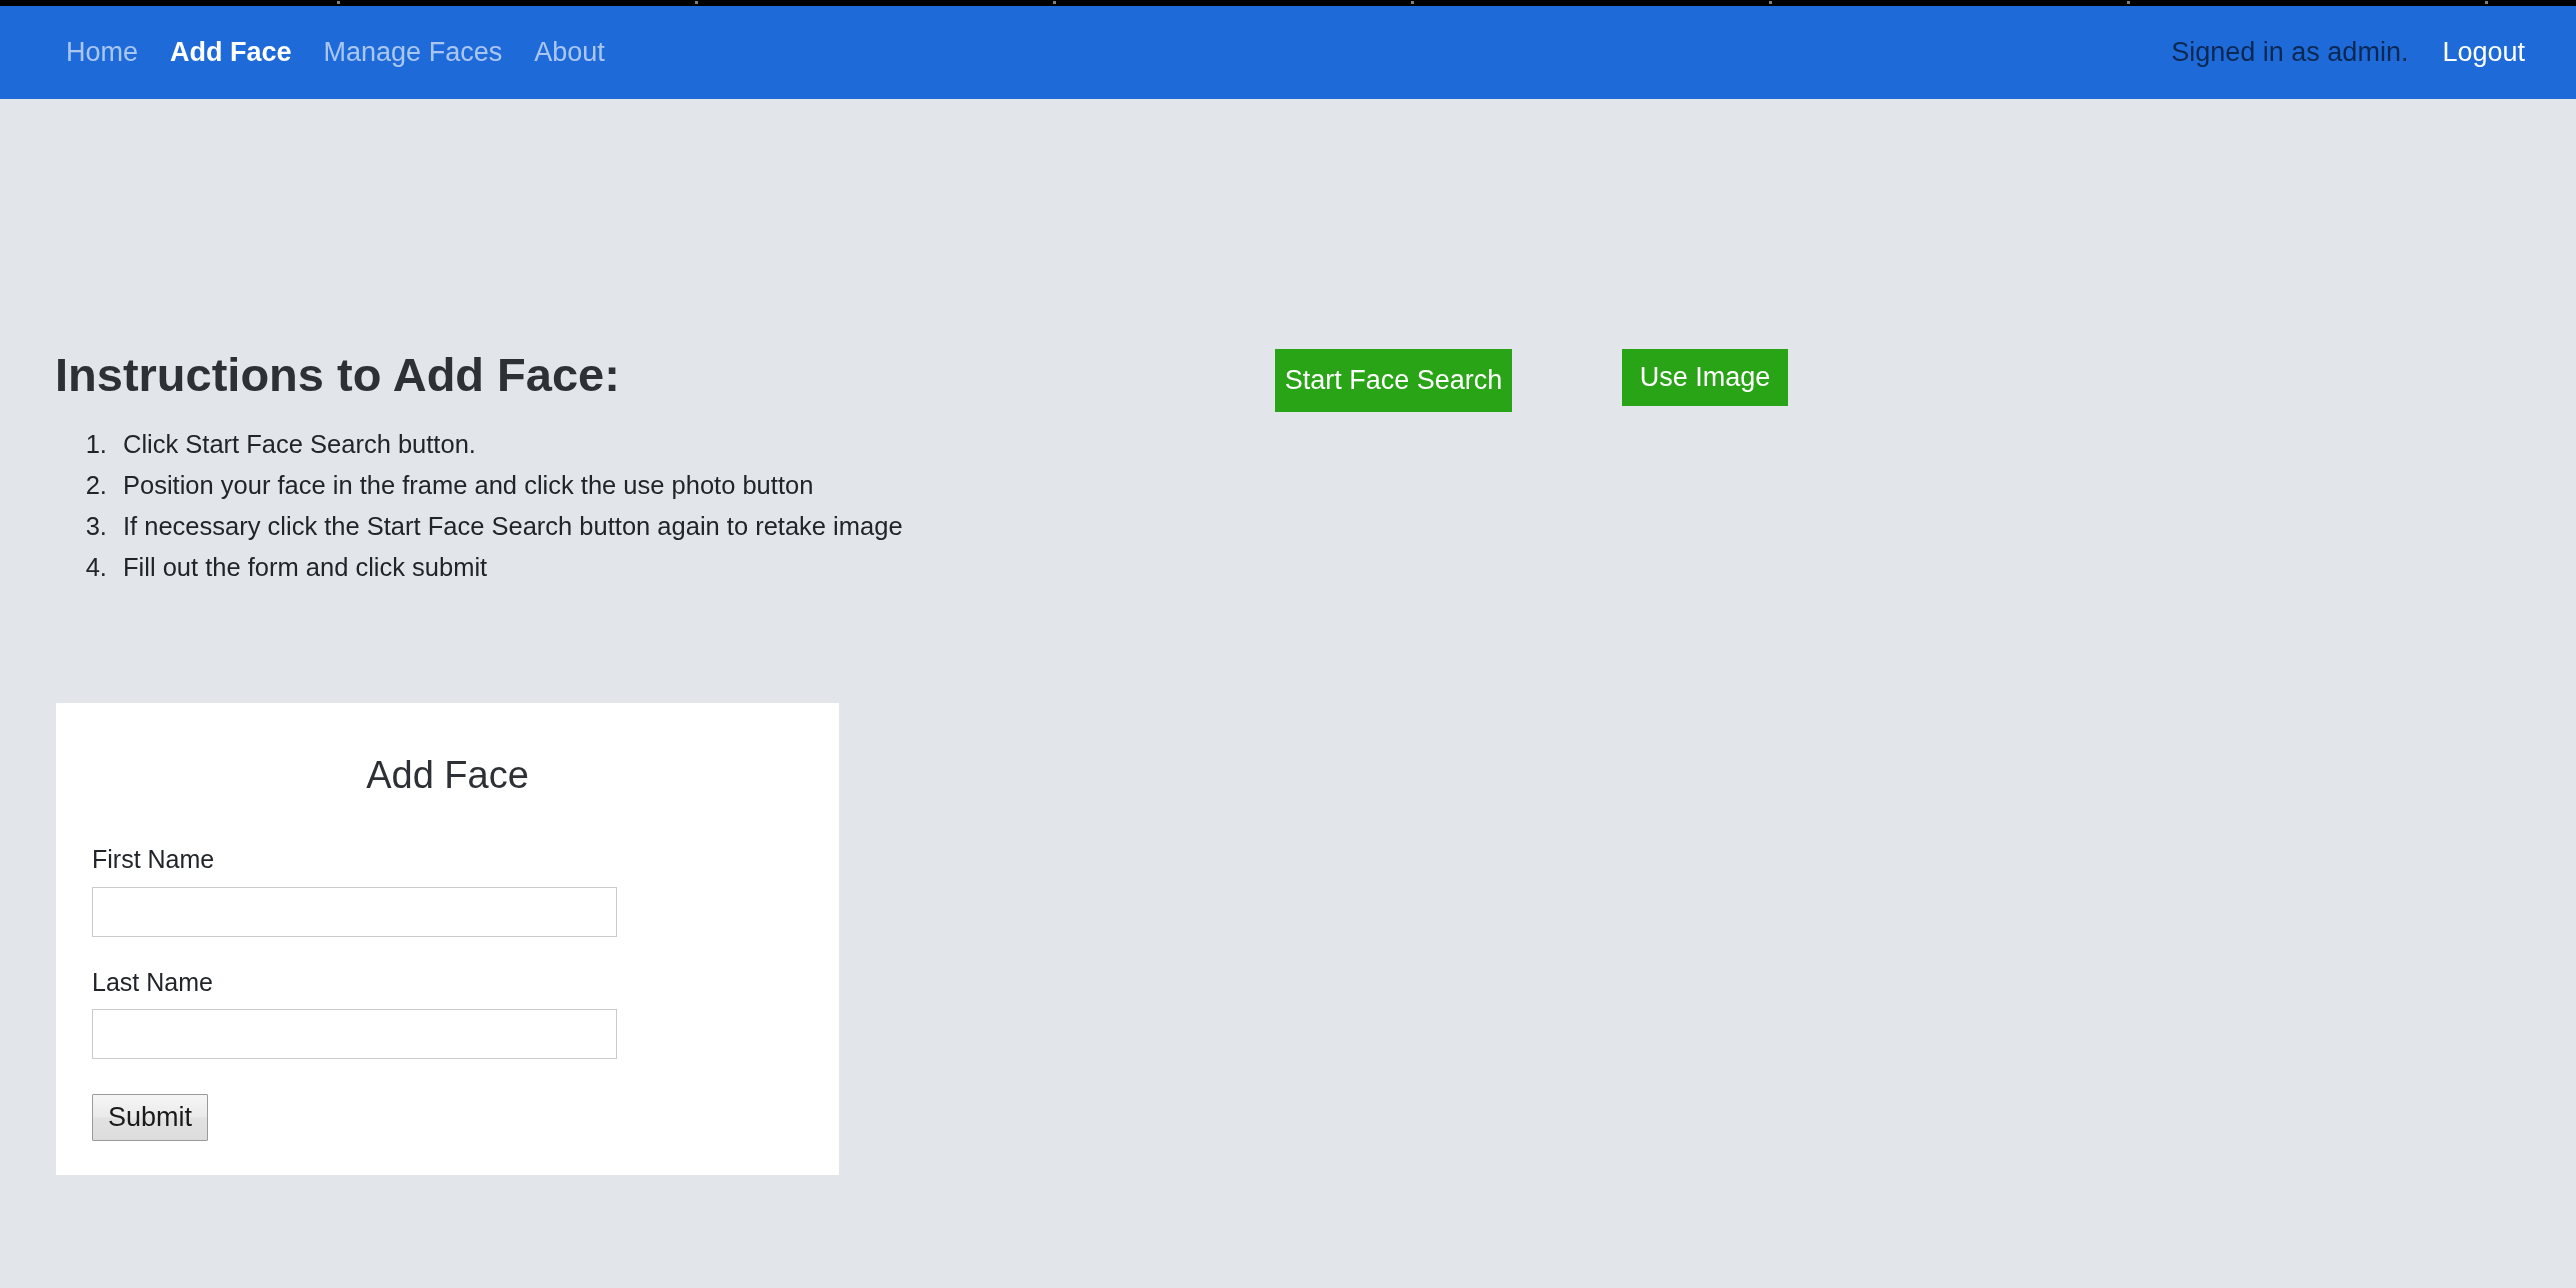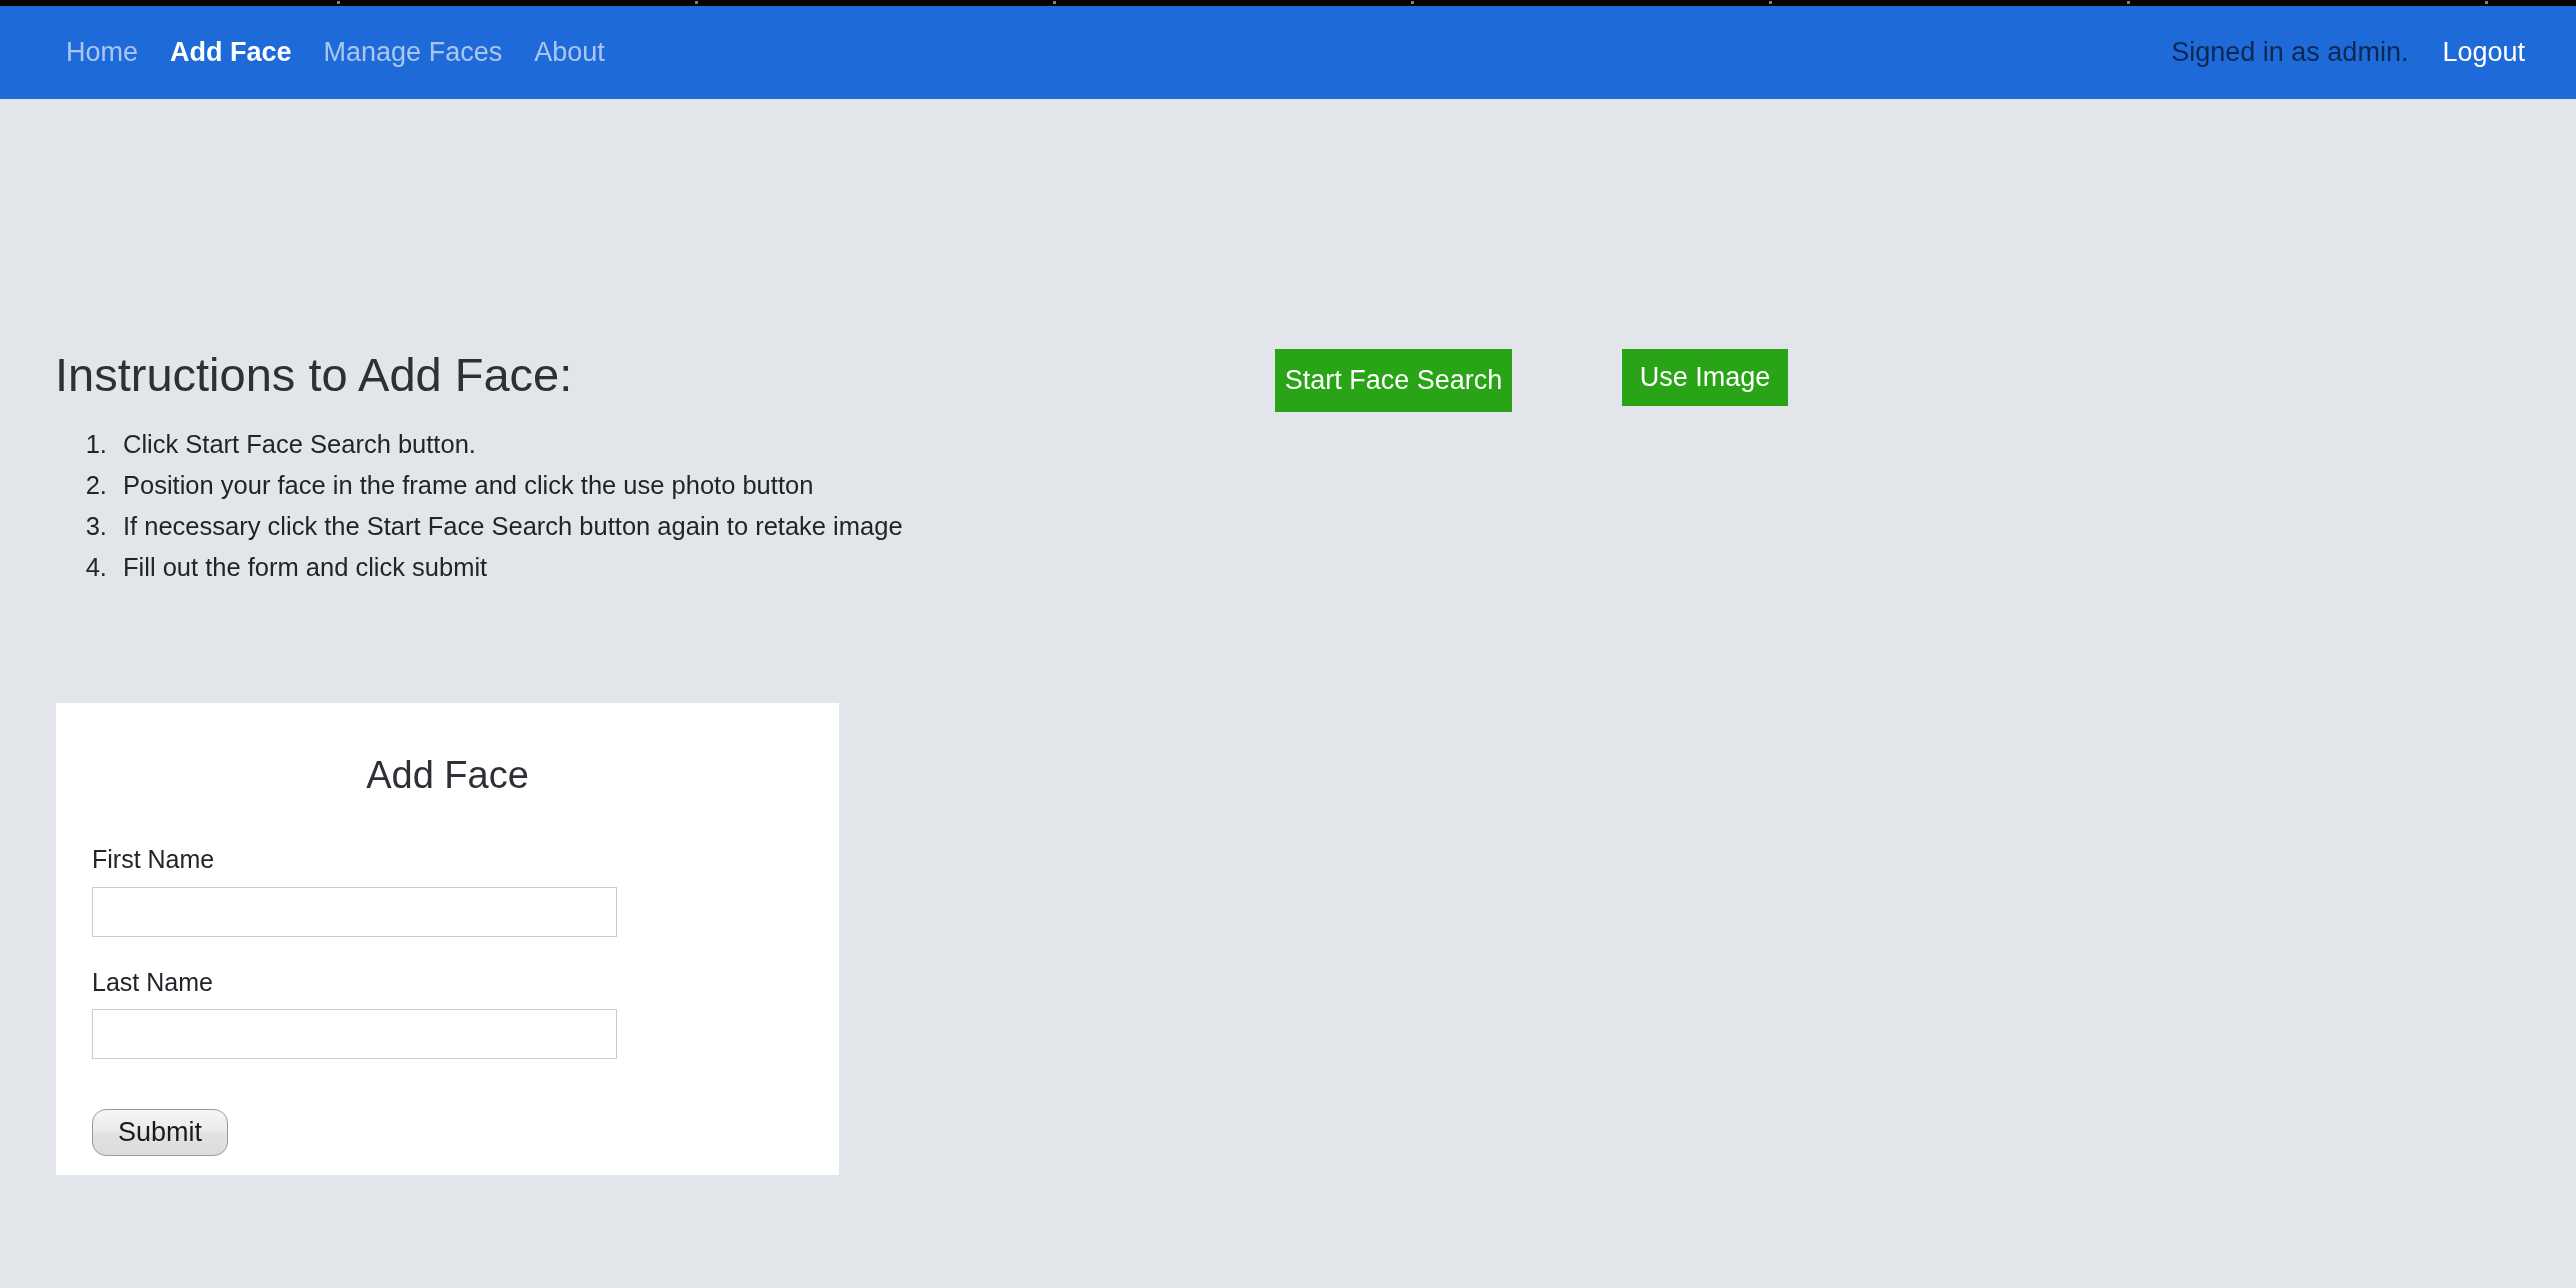--- a/index.html
+++ b/index.html
@@ -149,21 +149,21 @@
   
   .instructions {
     position: absolute;
     top: 347px;
     left: 55px;
     width: 877px;
   }
   .instructions-heading {
     font-family: "Liberation Sans Narrow", "Liberation Sans", sans-serif;
     font-size: 47px;
-    font-weight: 400;
+    font-weight: 700;
     color: #2d3136;
     margin: 0 0 21.5px 0;
     white-space: nowrap;
   }
   .instructions-list {
     margin: 0;
     padding-left: 59px;
     font-family: "Liberation Sans", sans-serif;
     font-size: 25.5px;
     color: #212529;
@@ -215,28 +215,28 @@
     padding: 3.6px 7.2px;
     font-family: "Liberation Sans", sans-serif;
     font-size: 23px;
     color: #212529;
     outline: none;
   }
   .form-group {
     margin-bottom: 31px;
   }
   .submit-btn {
-    margin-top: 19px;
+    margin-top: 4px;
     font-family: "Liberation Sans", sans-serif;
     font-size: 27px;
     color: #1a1a1a;
     background: linear-gradient(to bottom, #f6f6f6 0%, #eaeaea 48%, #e2e2e2 52%, #dcdcdc 100%);
     border: 1.8px solid #9a9a9a;
-    border-radius: 14px;
-    padding: 9px 25px;
+    border-radius: 1px;
+    padding: 9px 15px;
     cursor: pointer;
     line-height: 1;
   }
 </style>
 </head>
 <body>
 
 <div class="page">
 
   <div class="top-strip">

